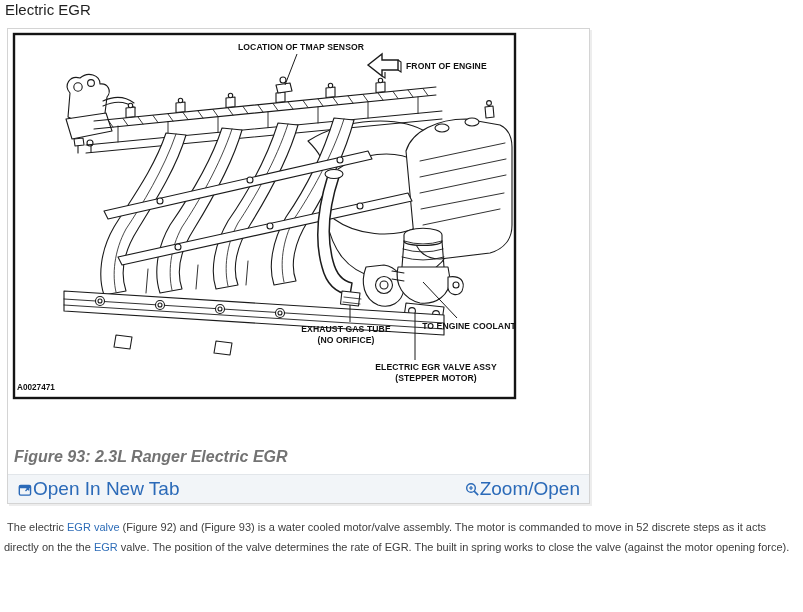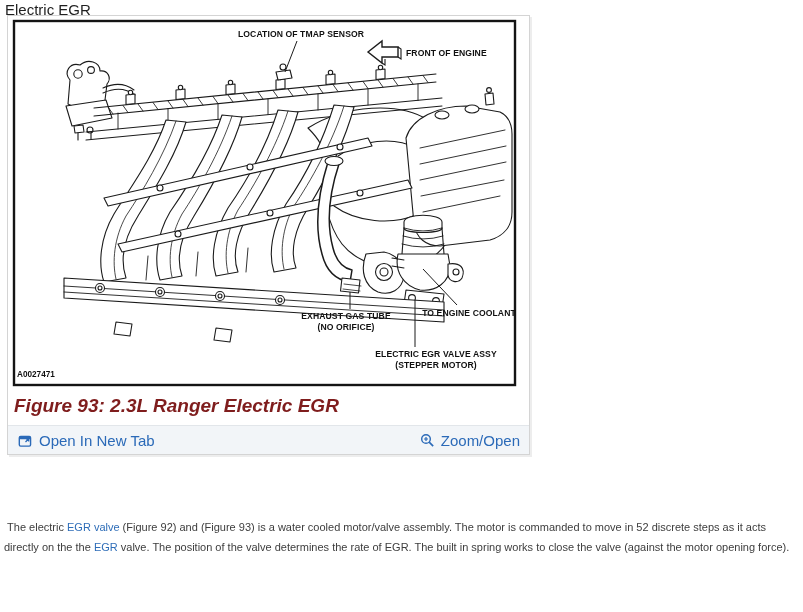--- a/index.html
+++ b/index.html
@@ -1,34 +1,34 @@
 <!DOCTYPE html>
 <html><head>
 <meta charset="utf-8">
 <style>
   * { margin:0; padding:0; box-sizing:border-box; }
   html,body { background:#fff; width:803px; font-family:"Liberation Sans", sans-serif; }
   .page { position:relative; width:803px; height:612px; background:#fff; overflow:hidden; }
 
   .page-title { position:absolute; left:5px; top:1px; font-size:15px; font-weight:400; color:#1f1f1f; }
 
-  .figure-card { position:absolute; left:7px; top:15px; width:523px; background:#fff;
+  .figure-card { position:absolute; left:7px; top:28px; width:583px; background:#fff;
                  border:1px solid #d4d4d4; box-shadow:2px 2px 0 rgba(0,0,0,0.07); }
   .figure-image { position:relative; width:521px; height:372px; background:#fff; }
   .figure-image svg { display:block; }
 
   .diagram-text { font-family:"Liberation Sans", sans-serif; font-weight:bold; font-size:8.6px;
                   letter-spacing:0.1px; fill:#101010; }
   .diagram-code { font-family:"Liberation Sans", sans-serif; font-weight:bold; font-size:8.2px; fill:#101010; }
 
-  .figure-caption { padding:7px 6px 8px 6px; font-size:19px; font-weight:bold; font-style:italic; color:#7f1d1d; }
+  .figure-caption { padding:7px 6px 8px 6px; font-size:16px; font-weight:bold; font-style:italic; color:#737373;margin-top:40px; }
 
   .figure-toolbar { display:flex; justify-content:space-between; align-items:center;
                     background:#f2f5f8; border-top:1px solid #e2e6ea; height:29px; padding:0 9px 0 10px; }
-  .toolbar-link { display:flex; align-items:center; gap:6px; font-size:15px; color:#2b6ab8;
+  .toolbar-link { display:flex; align-items:center; gap:0; font-size:19px; color:#2b6ab8;
                   text-decoration:none; cursor:pointer; }
   .toolbar-link svg { display:block; }
 
   .article { position:absolute; left:4px; top:517px; width:794px; font-size:11px;
              line-height:20px; color:#3d3d3d; white-space:pre-wrap; }
   .article a { color:#2e6db8; text-decoration:none; cursor:pointer; }
 </style>
 </head>
 <body>
 

